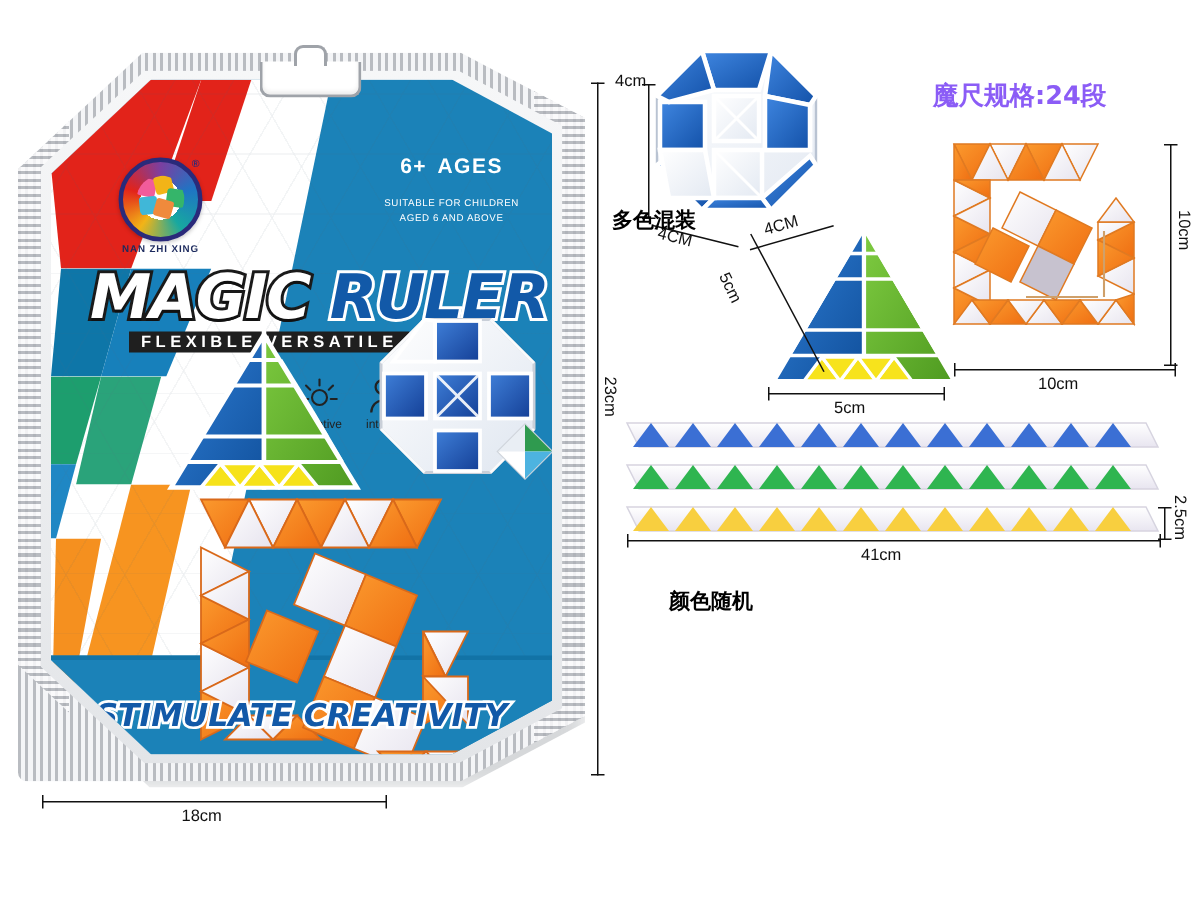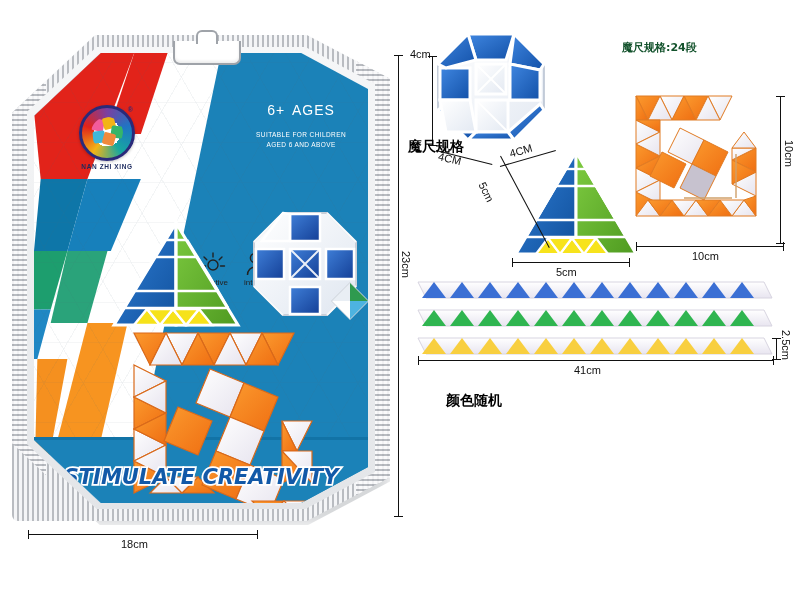--- a/index.html
+++ b/index.html
@@ -122,21 +122,21 @@
   .brand-disc .bits b:nth-child(1){background:#f25c9b;left:1px;top:2px;transform:rotate(12deg);}
   .brand-disc .bits b:nth-child(2){background:#f2b417;left:12px;top:0px;transform:rotate(-14deg);}
   .brand-disc .bits b:nth-child(3){background:#35b56a;left:20px;top:9px;transform:rotate(8deg);}
   .brand-disc .bits b:nth-child(4){background:#40b7d8;left:2px;top:14px;transform:rotate(-6deg);}
   .brand-disc .bits b:nth-child(5){background:#f08a3c;left:12px;top:16px;transform:rotate(16deg);}
   .brand-reg{position:absolute;right:-1px;top:-2px;font-size:7px;color:#2a2a7a;font-weight:bold;}
   .brand-name{font-size:6.5px;letter-spacing:.6px;color:#1c2a5e;font-weight:bold;margin-top:2px;}
 
   
   .ages{position:absolute;right:22px;top:50px;text-align:center;color:#ffffff;}
-  .ages .big{font-size:21px;letter-spacing:1px;font-weight:400;line-height:1;}
+  .ages .big{font-size:21px;letter-spacing:1px;font-weight:700;line-height:1;}
   .ages .big span{font-size:14px;vertical-align:super;}
   .ages .sm{font-size:6.5px;letter-spacing:.4px;line-height:1.5;margin-top:4px;}
 
   
   .title-wrap{position:absolute;left:26px;top:126px;width:290px;}
   .title-main{
     font-size:41px;font-weight:bold;font-style:italic;letter-spacing:-1px;
     line-height:.95;white-space:nowrap;
     font-family:"DejaVu Sans", sans-serif;
   }
@@ -189,22 +189,22 @@
   .cap-v{position:absolute;height:1px;width:9px;background:#111;}
   .vtext{writing-mode:vertical-rl;text-orientation:mixed;}
 
   #dim23{position:absolute;left:398px;top:55px;height:462px;}
   #dim18{position:absolute;left:28px;top:534px;width:230px;}
 
   
   #right{position:absolute;left:404px;top:0;width:396px;height:600px;}
 
   .cn-title{
-    position:absolute;left:218px;top:40px;
-    font-size:11px;font-weight:bold;color:#14532d;
+    position:absolute;left:218px;top:52px;
+    font-size:17px;font-weight:bold;color:#8b5cf6;
     font-family:"DejaVu Sans","Liberation Sans",sans-serif;
     white-space:nowrap;
   }
   .cn-note{
     position:absolute;font-size:14px;font-weight:bold;color:#000;
     font-family:"DejaVu Sans","Liberation Sans",sans-serif;
     white-space:nowrap;
   }
   #note-random{left:4px;top:138px;}
   #note-mixed{left:42px;top:392px;}
@@ -257,20 +257,24 @@
         </div>
         <div class="brand-name">NAN ZHI XING</div>
       </div>
 
       <div class="ages">
         <div class="big"><span>6</span><span>+</span> <span>AGES</span></div>
         <div class="sm">SUITABLE FOR CHILDREN</div>
         <div class="sm" style="margin-top:0">AGED 6 AND ABOVE</div>
       </div>
 
+      <div class="title-wrap">
+        <div class="title-main"><span class="w1">MAGIC</span> <span class="w2">RULER</span></div>
+        <div class="title-sub">FLEXIBLE VERSATILE</div>
+      </div>
 
       <div class="features">
         <div class="feat">
           <svg width="26" height="26" viewBox="0 0 26 26">
             <circle cx="13" cy="14" r="5" fill="none" stroke="#222" stroke-width="1.4"></circle>
             <g stroke="#222" stroke-width="1.4" stroke-linecap="round">
               <line x1="13" y1="2" x2="13" y2="6"></line>
               <line x1="4" y1="6" x2="6.8" y2="8.8"></line>
               <line x1="22" y1="6" x2="19.2" y2="8.8"></line>
               <line x1="1.5" y1="15" x2="5.5" y2="15"></line>
@@ -485,21 +489,21 @@
     <div class="seg" style="left:28px;top:56px;width:1px;height:90px;"></div>
     <div class="seg" style="left:24px;top:56px;width:9px;height:1px;"></div>
     <div class="seg" style="left:24px;top:145px;width:9px;height:1px;"></div>
     <div class="dlabel" style="left:6px;top:48px;">4cm</div>
 
     <div class="seg" style="left:32px;top:150px;width:58px;height:1px;transform:rotate(14deg);transform-origin:left center;"></div>
     <div class="dlabel" style="left:36px;top:150px;transform:rotate(14deg);transform-origin:left top;">4CM</div>
     <div class="seg" style="left:96px;top:166px;width:58px;height:1px;transform:rotate(-16deg);transform-origin:left center;"></div>
     <div class="dlabel" style="left:104px;top:148px;transform:rotate(-16deg);transform-origin:left top;">4CM</div>
 
-    <div class="cn-note" id="note-random">魔尺规格</div>
+    <div class="cn-note" id="note-random">多色混装</div>
 
     <svg style="position:absolute;left:104px;top:150px;" width="136" height="118" viewBox="0 0 136 118">
       <defs>
         <linearGradient id="p2L" x1="0" y1="0" x2="1" y2="1">
           <stop offset="0" stop-color="#2f7fd6"></stop>
             <stop offset="1" stop-color="#11509c"></stop>
         </linearGradient>
         <linearGradient id="p2R" x1="0" y1="0" x2="1" y2="1">
           <stop offset="0" stop-color="#7fcc41"></stop>
             <stop offset="1" stop-color="#4e9a20"></stop>

